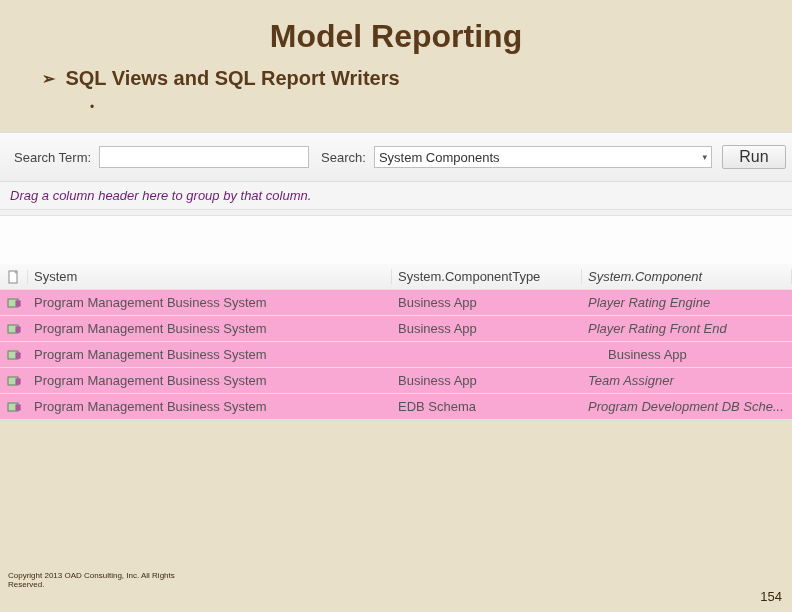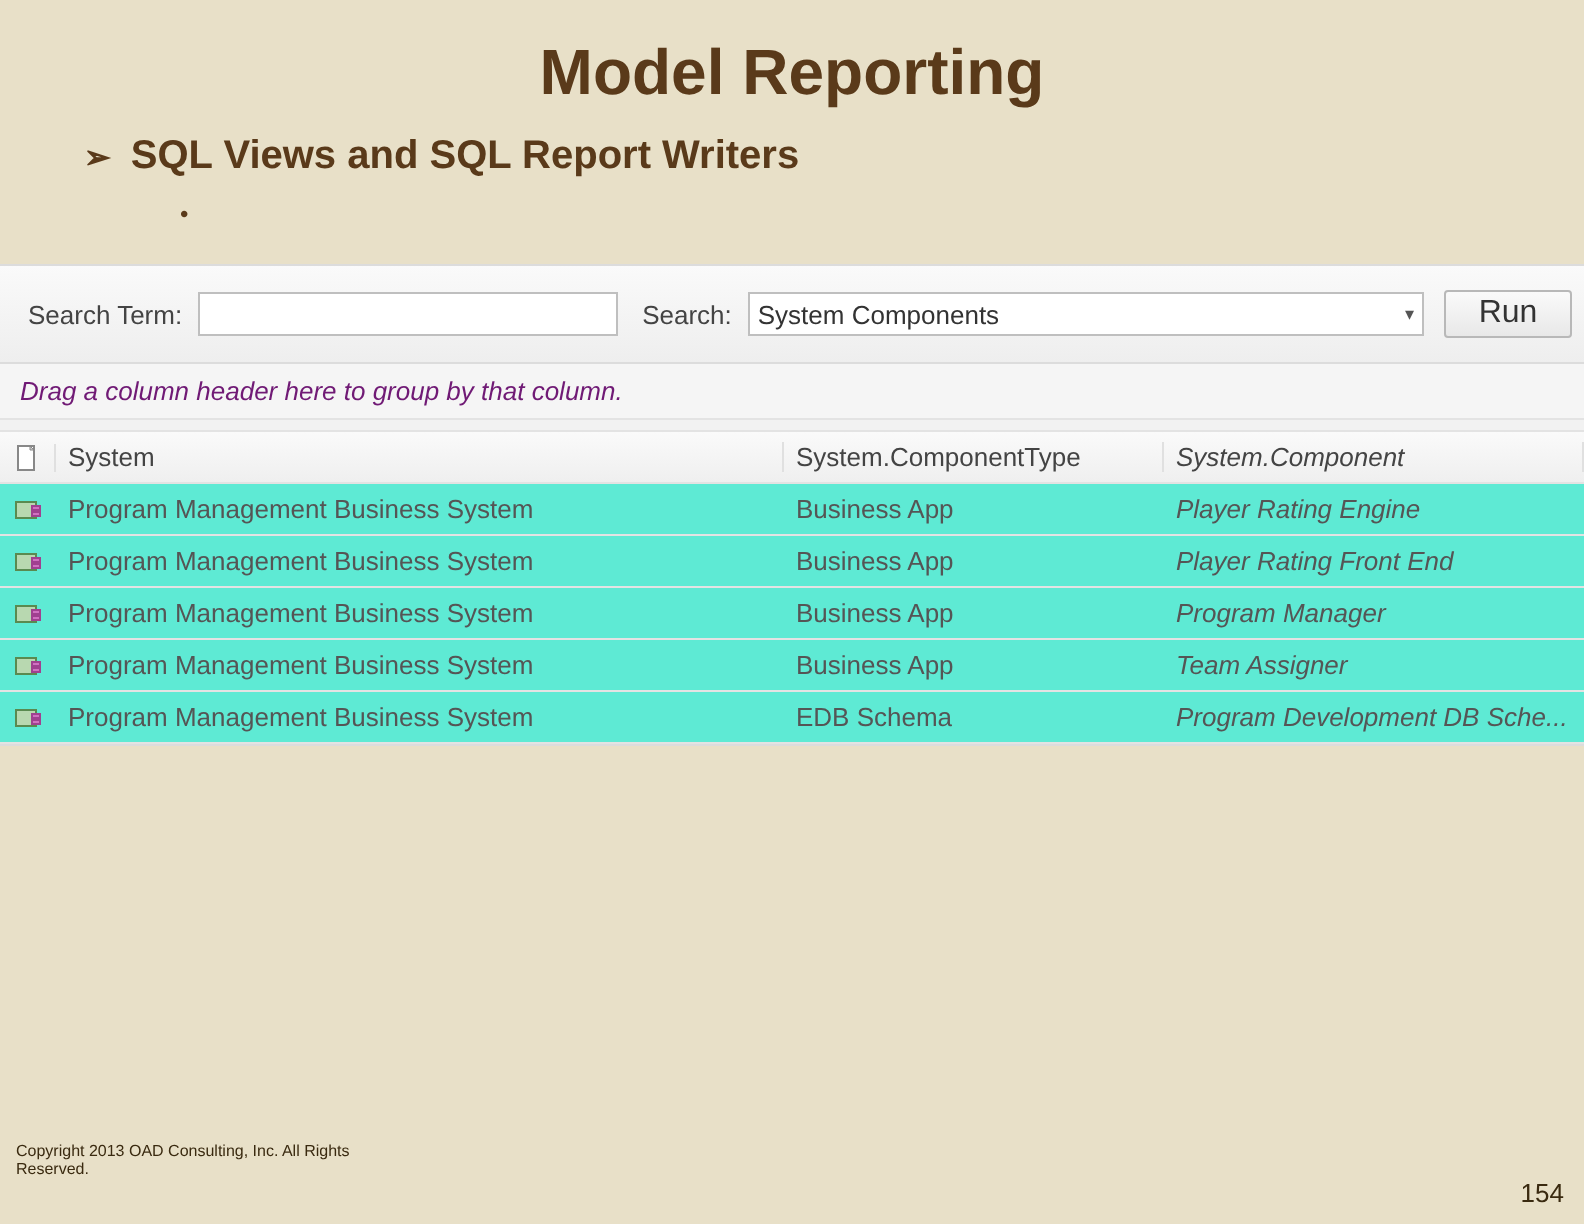--- a/index.html
+++ b/index.html
@@ -105,21 +105,21 @@
     height: 28px;
     display: flex;
     align-items: center;
     padding: 0 10px;
     font-size: 13px;
     font-style: italic;
     color: #701a75;
     background: #f5f5f5;
     border-bottom: 1px solid #e3e3e3;
   }
-  .grid { background: #5eead4; }
+  .grid { background: #f9a8d4; margin-top: 48px; }
   .grid-header, .grid-row {
     display: flex;
     align-items: center;
     border-bottom: 1px solid #e3e3e3;
     height: 26px;
     font-size: 13px;
     color: #555;
   }
   .grid-header {
     background: linear-gradient(#fafafa,#efefef);
@@ -247,21 +247,20 @@
         <span class="row-icon">
           <svg viewBox="0 0 14 14">
               <rect x="1" y="3" width="10" height="8" fill="#b8d8b0" stroke="#5a8a50"></rect>
               <rect x="9" y="5" width="4" height="2" fill="#d070c0" stroke="#a04090"></rect>
               <rect x="9" y="8" width="4" height="2" fill="#d070c0" stroke="#a04090"></rect>
             </svg>
         </span>
       </div>
       <div class="col-system">Program Management Business System</div>
       <div class="col-type">Business App</div>
-      <div class="col-comp">Program Manager</div>
     </div>
 
     <div class="grid-row">
       <div class="col-icon">
         <span class="row-icon">
           <svg viewBox="0 0 14 14">
               <rect x="1" y="3" width="10" height="8" fill="#b8d8b0" stroke="#5a8a50"></rect>
               <rect x="9" y="5" width="4" height="2" fill="#d070c0" stroke="#a04090"></rect>
               <rect x="9" y="8" width="4" height="2" fill="#d070c0" stroke="#a04090"></rect>
             </svg>

